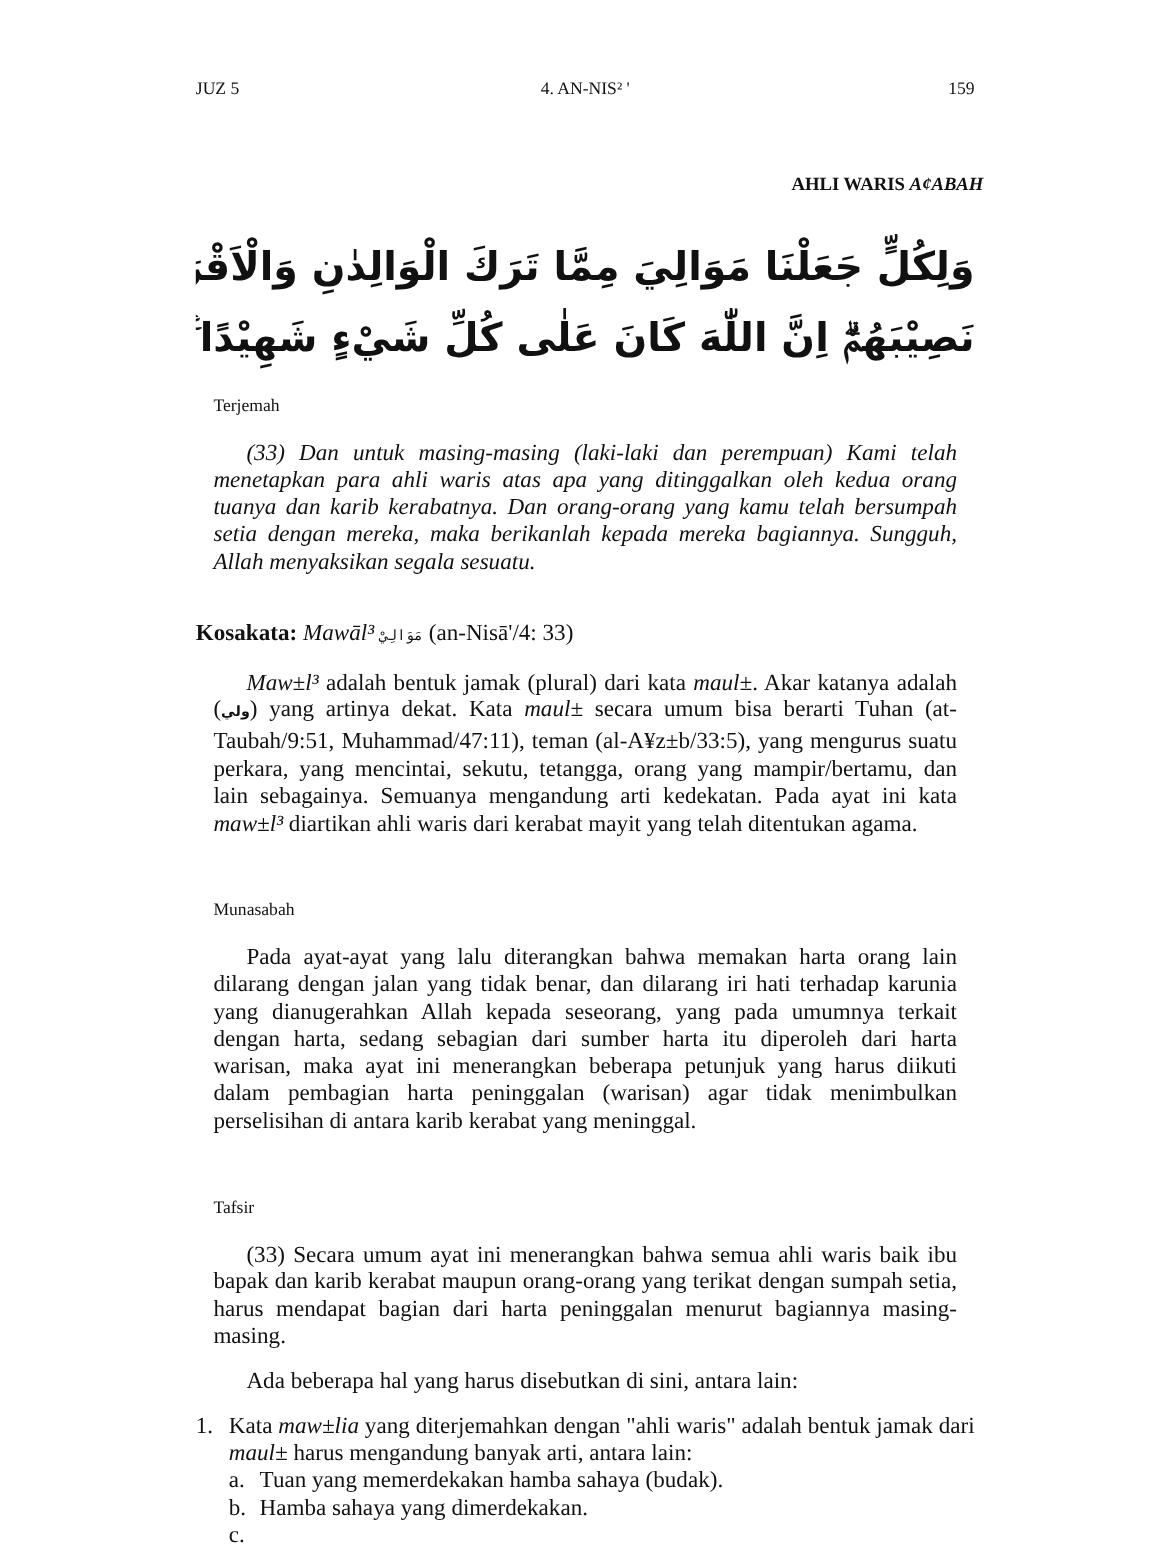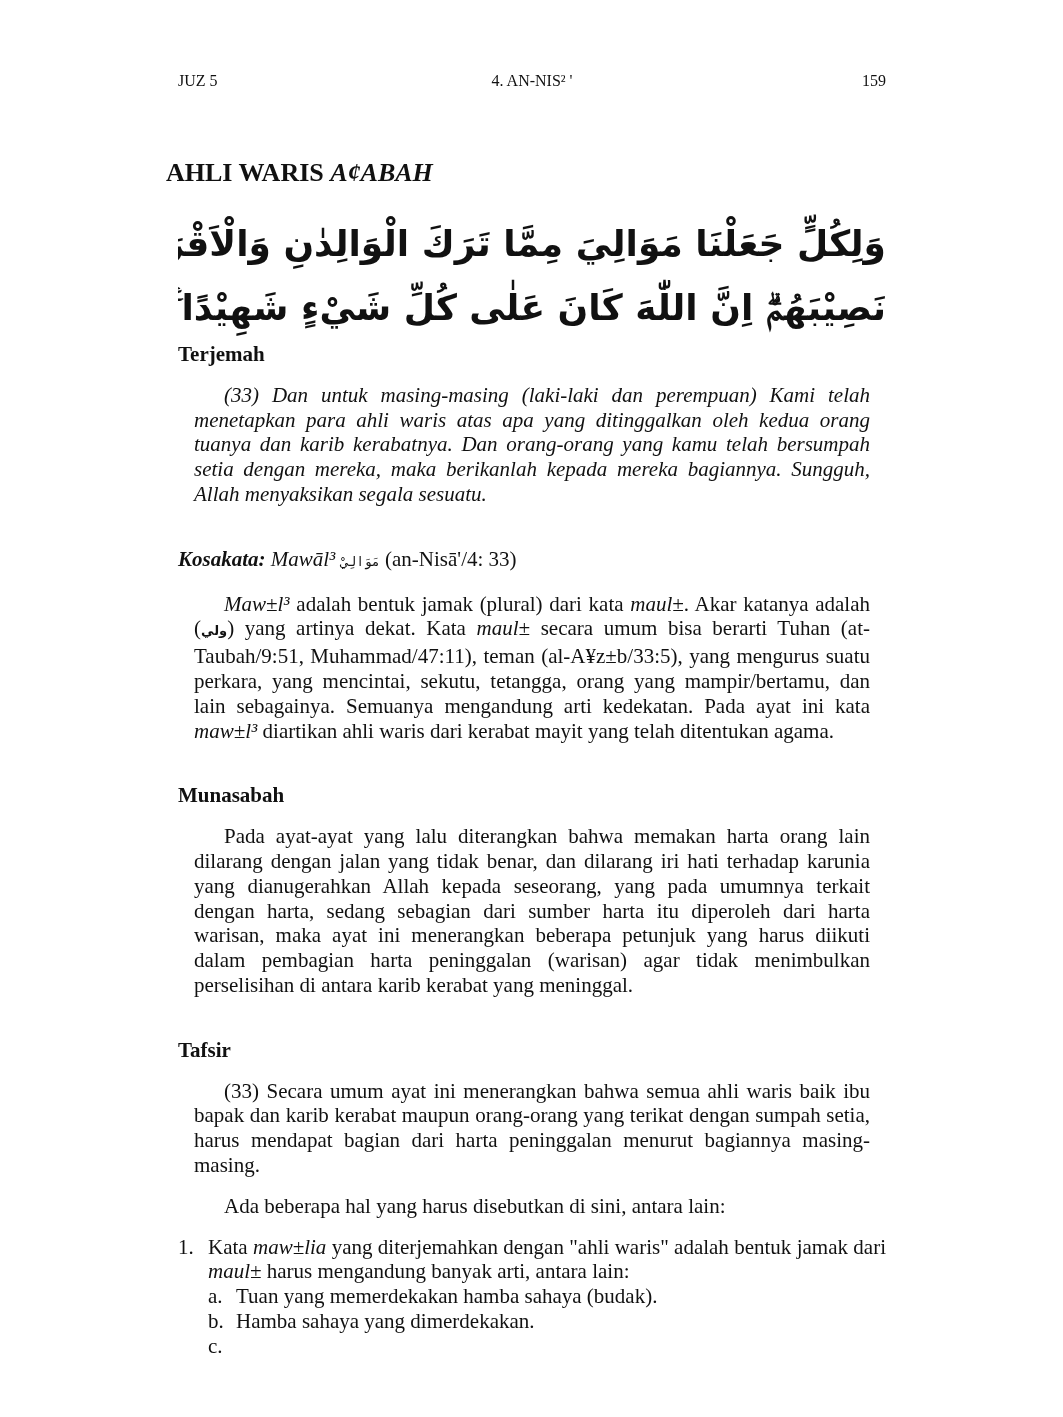--- a/index.html
+++ b/index.html
@@ -10,43 +10,43 @@
   }
   .page-header {
     position: absolute; top: 72px; left: 178px; width: 708px; height: 26px;
     font-size: 16px;
   }
   .page-header .juz { position: absolute; left: 0; top: 0; }
   .page-header .surah { position: absolute; left: 0; right: 0; text-align: center; top: 0; }
   .page-header .pnum { position: absolute; right: 0; top: 0; }
 
   .chapter-title {
-    position: absolute; top: 158px; left: 166px; width: 708px;
-    text-align: left; font-size: 26px; font-weight: bold;
+    position: absolute; top: 158px; left: 186px; width: 708px;
+    text-align: right; font-size: 17px; font-weight: bold;
   }
   .chapter-title i { font-style: italic; }
 
   .arabic-block {
     position: absolute; top: 212px; left: 178px; width: 708px;
     direction: rtl; text-align: justify; text-align-last: right;
     font-family: "DejaVu Sans", sans-serif;
     font-size: 36px; font-weight: bold; line-height: 64px;
   }
   .arabic-block .line { display: block; white-space: nowrap; overflow: hidden; }
 
   .content {
     position: absolute; top: 342px; left: 178px; width: 708px;
     font-size: 21px; line-height: 24.8px;
   }
-  .section-heading { font-weight: bold; font-size: 21px; margin: 0; }
+  .section-heading { font-weight: normal; font-size: 16px; margin: 16px; }
   .para { margin: 16px; text-indent: 30px; text-align: justify; }
   .para.italic { font-style: italic; }
   .gap { height: 24px; }
   .kosakata { margin: 0; }
-  .kosakata .label { font-weight: bold; font-style: italic; }
+  .kosakata .label { font-weight: bold; }
   .kosakata .term { font-style: italic; }
   .kosakata .ar { font-family: Liberation Mono, monospace; font-size: 13px; }
   .ar-inline { font-family: "DejaVu Sans", sans-serif; font-weight: bold; font-size: 13px; }
   em { font-style: italic; }
 
   .numbered { margin: 0; padding-left: 30px; position: relative; text-align: justify; }
   .numbered .num { position: absolute; left: 0; top: 0; }
   .sub-list { margin: 0; padding-left: 58px; position: relative; }
   .sub-list .letter { position: absolute; left: 30px; }
 </style>

